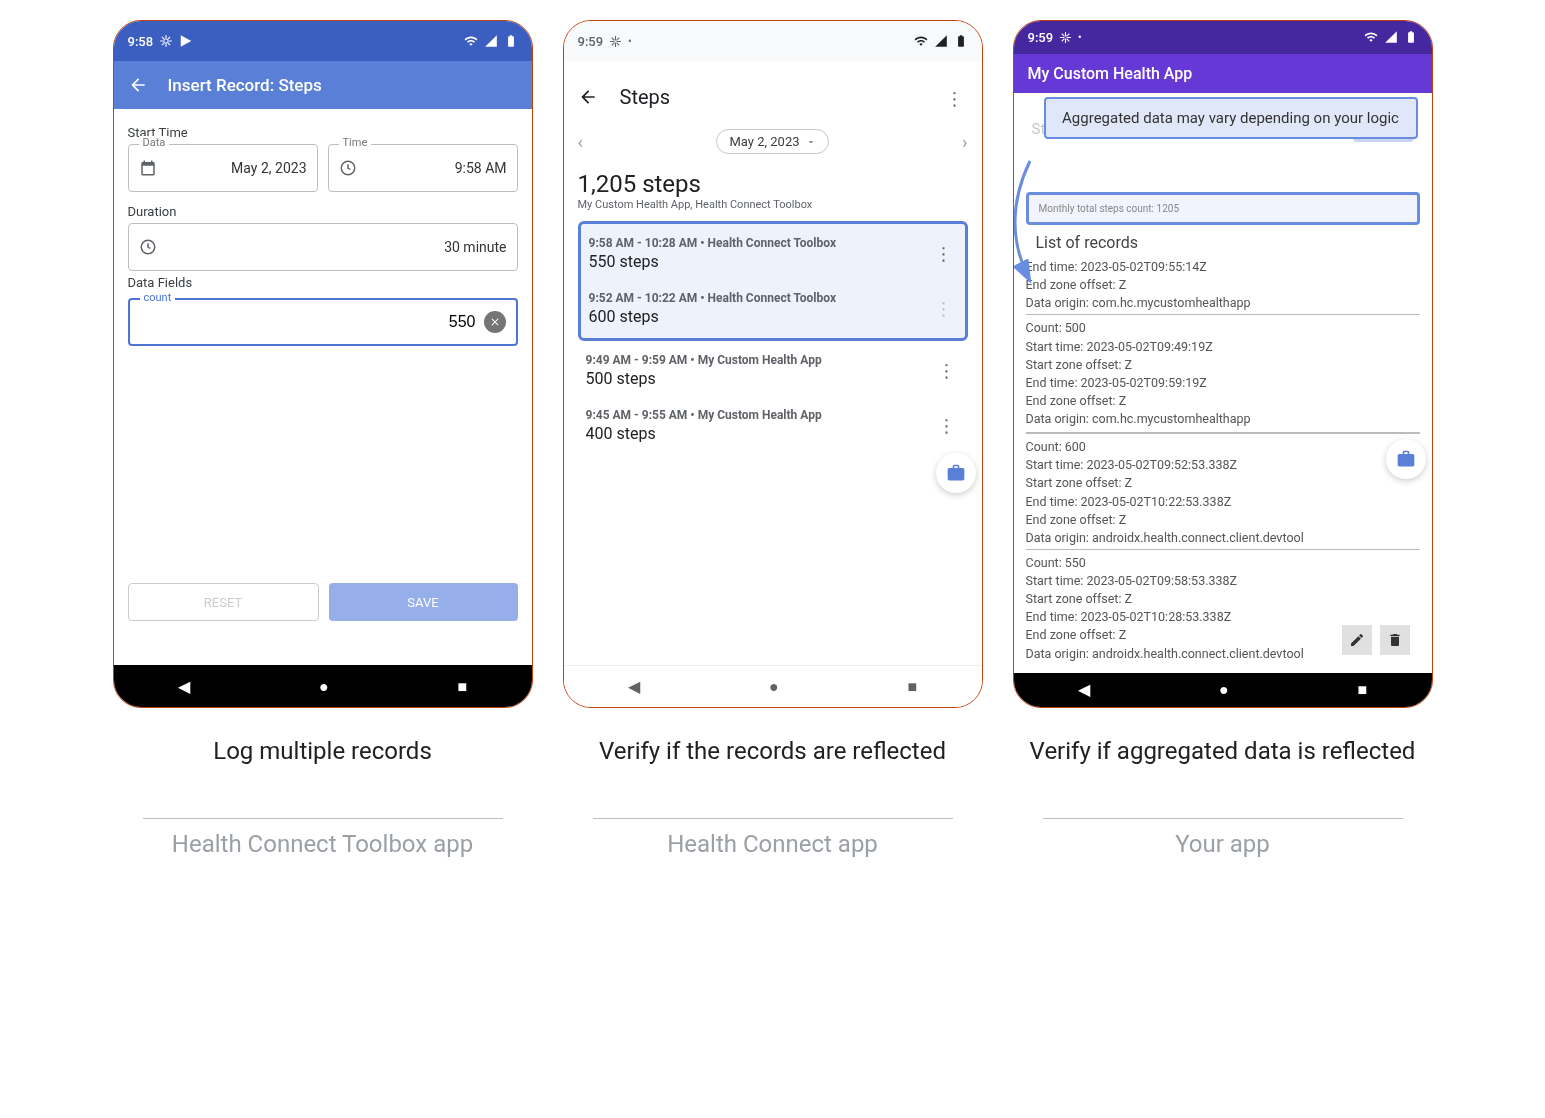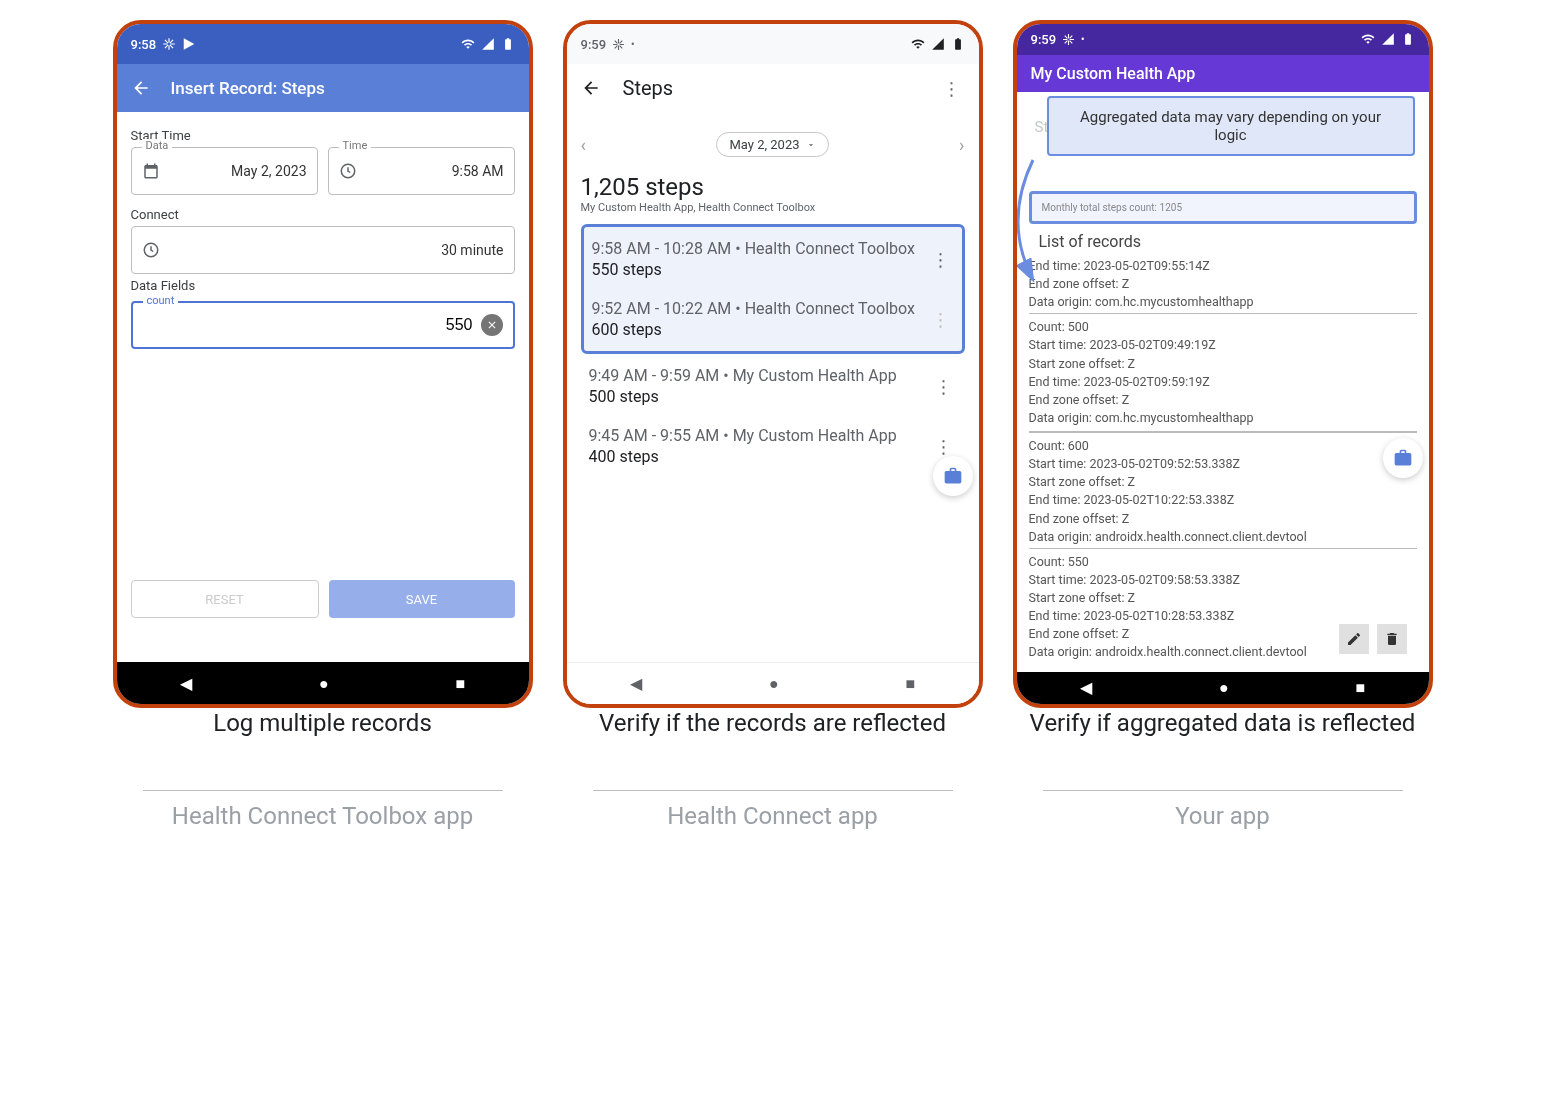--- a/index.html
+++ b/index.html
@@ -13,21 +13,21 @@
     gap: 50px;
     justify-content: center;
   }
   .col {
     display: flex;
     flex-direction: column;
     align-items: center;
     width: 400px;
   }
   .phone-frame {
-    border: 4px solid #c2410c;
+    border: 1px solid #c2410c;
     border-radius: 28px;
     width: 420px;
     height: 688px;
     background: #fff;
     overflow: hidden;
     display: flex;
     flex-direction: column;
     position: relative;
   }
   .status-bar {
@@ -48,21 +48,21 @@
 
   .app-bar {
     height: 48px;
     display: flex;
     align-items: center;
     padding: 0 14px;
     font-size: 17px;
     gap: 20px;
   }
   .phone1 .app-bar { background: #5a7fd6; color: #fff; font-weight:500; }
-  .phone2 .app-bar { background: #fff; color: #202124; font-weight:400; font-size:20px; justify-content:space-between;}
+  .phone2 .app-bar { background: #fff; color: #202124; font-weight:400; font-size:20px; justify-content:space-between;align-items:flex-end;}
   .phone3 .app-bar { background: #6639d6; color: #fff; font-weight:500; font-size:16px; }
 
   .content { flex:1; background:#fff; padding: 10px 14px; overflow:hidden; position:relative; font-size:14px; color:#333;}
 
   .field-label { font-size: 13px; color:#3c4043; margin: 6px 0 4px; }
   .pick-row { display:flex; gap:10px; }
   .picker {
     border:1px solid #bdbdbd; border-radius:4px; height:48px;
     display:flex; align-items:center; padding:0 10px; gap:10px; flex:1;
     font-size:14px; color:#333; justify-content:flex-start;
@@ -92,21 +92,21 @@
   .date-nav { display:flex; align-items:center; justify-content:space-between; margin:10px 0 16px;}
   .date-chip { border:1px solid #c4c7c9; border-radius:16px; padding:4px 12px; font-size:13px; display:flex; align-items:center; gap:6px; color:#3c4043;}
   .chev { color:#9aa0a6; font-size:18px; }
   .steps-big { font-size:24px; color:#202124; }
   .steps-sub { font-size:11px; color:#5f6368; margin-bottom:10px;}
   .record-card {
     padding: 10px 8px;
     border-radius:4px;
     display:flex; justify-content:space-between; align-items:center;
   }
-  .record-meta { font-size:16px; color:#5f6368; }
+  .record-meta { font-size:12px; color:#5f6368;font-weight:bold; }
   .record-count { font-size:16px; color:#202124; margin-top:2px;}
   .highlight-group { border:3px solid #5a7fd6; border-radius:6px; background:#eef2fb; padding:2px 0; margin-bottom:2px;}
   .kebab { color:#5f6368; font-size:18px; padding:0 4px;}
   .fab-tb { position:absolute; right:6px; top:344px; width:40px; height:40px; border-radius:50%; background:#fff; box-shadow:0 2px 6px rgba(0,0,0,0.2); display:flex; align-items:center; justify-content:center; color:#5a7fd6;}
   .p2-app-bar-left { display:flex; align-items:center; gap:22px; }
 
   
   .p3-content { padding: 8px 12px; font-size:12.5px; color:#444; position:relative; height:100%;}
   .callout-box {
     border:2px solid #6a8de0; border-radius:4px; background:#e0e7f9;
@@ -122,21 +122,21 @@
   .p3-rec.sep { border-top:1px solid #bbb; padding-top:4px;}
   .p3-icons { position:absolute; right:10px; top:310px; display:flex; gap:8px;}
   .p3-icon { width:30px; height:30px; background:#e0e0e0; display:flex; align-items:center; justify-content:center;}
   .fab-tb3 { position:absolute; right:6px; top:346px; width:40px; height:40px; border-radius:50%; background:#fff; box-shadow:0 2px 6px rgba(0,0,0,0.2); display:flex; align-items:center; justify-content:center; color:#5a7fd6; z-index:4;}
 
   .sys-nav { height:42px; background:#000; display:flex; align-items:center; justify-content:space-around; color:#fff;}
   .sys-nav.light { background:#fff; color:#5f6368; border-top:1px solid #eee;}
   .sys-nav span { font-size:16px;}
 
   
-  .caption-top { font-size:24px; color:#202124; text-align:center; line-height:1.3; min-height:64px;}
+  .caption-top { font-size:24px; color:#202124; text-align:center; margin-top:28px; line-height:1.3; min-height:64px;}
   .caption-divider { width: 360px; border-top:1px solid #bdbdbd; margin: 18px 0 10px;}
   .caption-bottom { font-size:24px; color:#9aa0a6; text-align:center; line-height:1.3;}
 
   svg { flex-shrink:0; }
 </style>
 </head>
 <body>
 
 <div class="col">
   <div class="phone-frame phone1">
@@ -182,21 +182,21 @@
         </div>
         <div class="picker" style="position:relative;">
           <span style="position:absolute; top:-9px; left:10px; background:#fff; font-size:11px; color:#777; padding:0 4px;">Time</span>
           <svg width="18" height="18" viewBox="0 0 24 24" fill="none" stroke="#5f6368" stroke-width="2">
               <circle cx="12" cy="12" r="9"></circle>
               <path d="M12 7v5l3 2"></path>
             </svg>
           <span>9:58 AM</span>
         </div>
       </div>
-      <div class="field-label" style="margin-top:12px;">Connect</div>
+      <div class="field-label" style="margin-top:12px;">Duration</div>
       <div class="picker duration-picker">
         <svg width="18" height="18" viewBox="0 0 24 24" fill="none" stroke="#5f6368" stroke-width="2">
             <circle cx="12" cy="12" r="9"></circle>
             <path d="M12 7v5l3 2"></path>
           </svg>
         <span>30 minute</span>
       </div>
       <div class="field-label" style="margin-top:4px;">Data Fields</div>
       <div class="text-input-box">
         <span class="legend">count</span>

